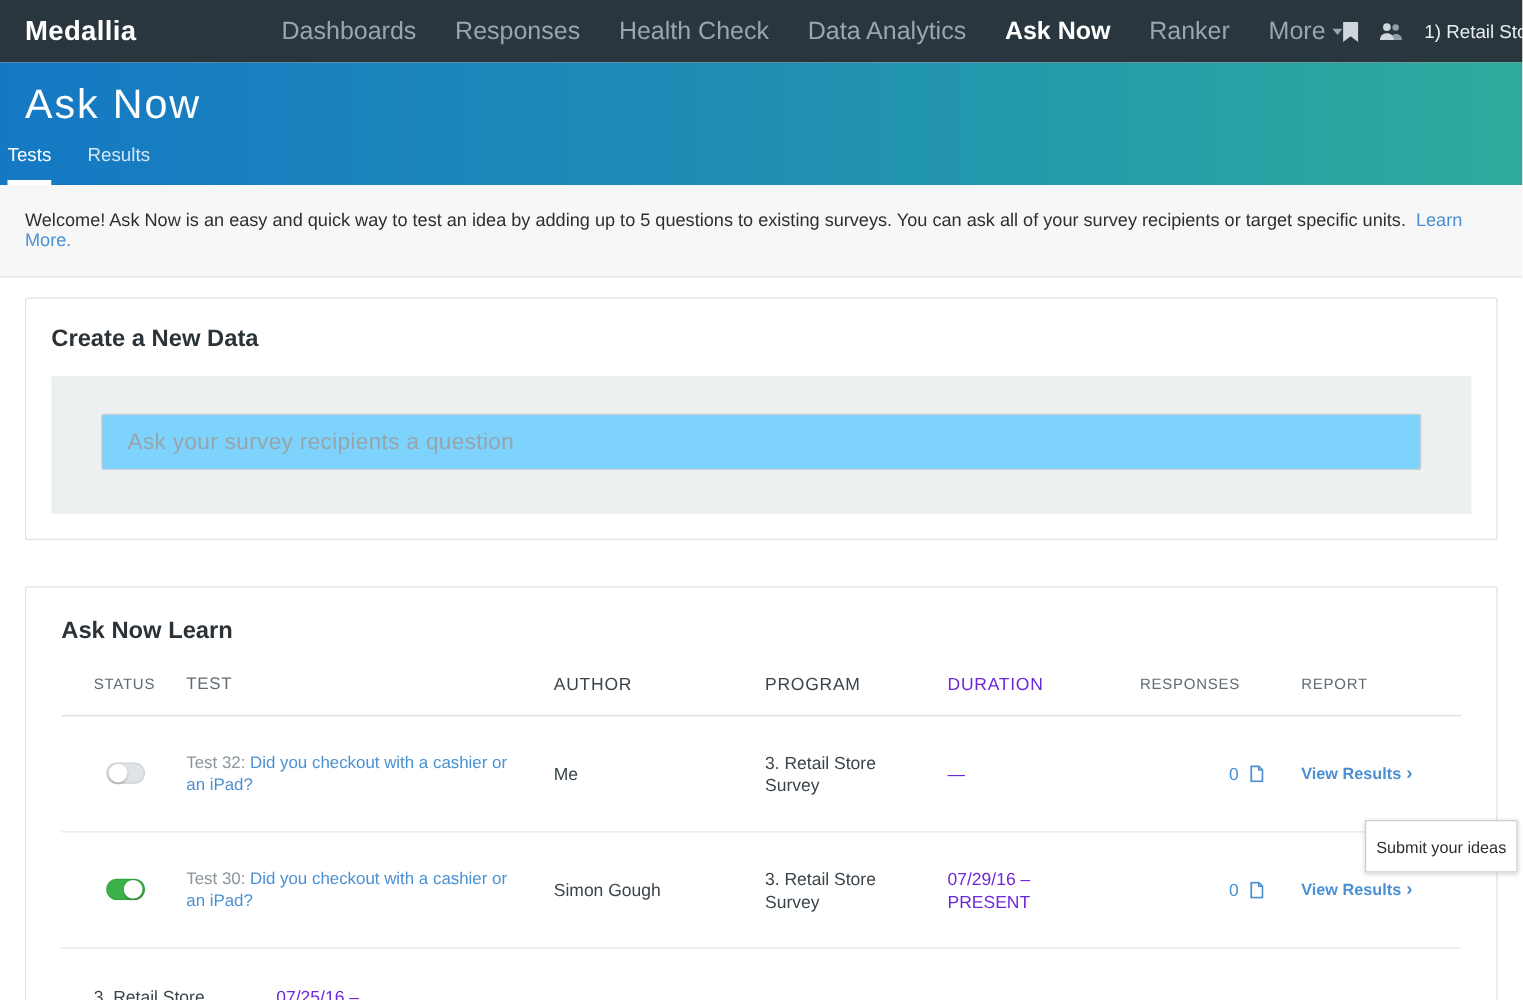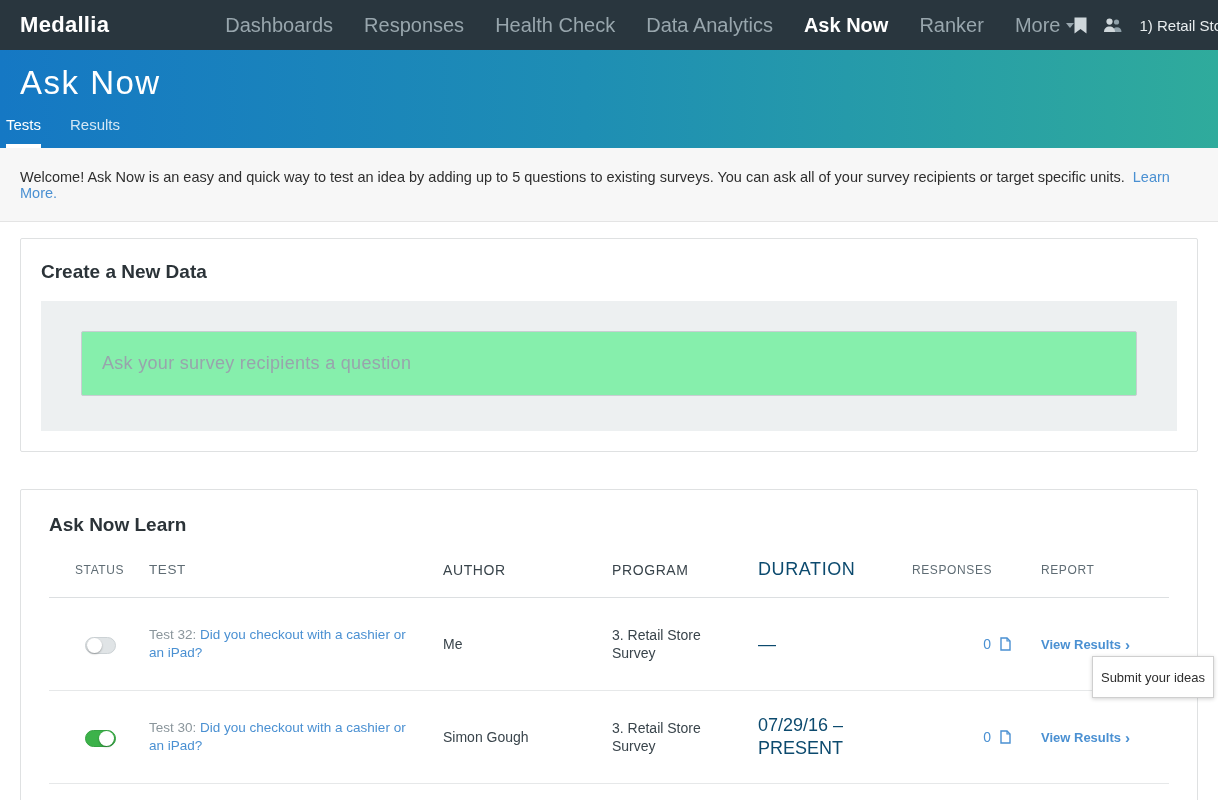--- a/index.html
+++ b/index.html
@@ -28,37 +28,37 @@
   
   .welcome { background:#f7f7f7; border-bottom:1px solid #e4e4e4; padding:21px 20px 20px; font-size:14.5px; color:#2e2e2e; }
   .welcome .learn-more { color:#4a90d2; margin-left:4px; }
 
   
   .card { background:#fff; border:1px solid #dfe1e2; border-radius:2px; margin:0 20px; }
   .card-title { font-size:19px; color:#2b3338; font-weight:bold; }
 
   .card-create { margin-top:16px; padding:22px 20px 20px; }
   .question-panel { margin-top:18px; background:#edf0f1; padding:30px 40px 35px; }
-  .question-input { width:100%; height:65px; border:1px solid #c8ced2; border-radius:2px; background:#86efac; font-family:"Liberation Sans", sans-serif; font-size:18px; color:#42505a; padding:0 20px; outline:none; }
+  .question-input { width:100%; height:45px; border:1px solid #c8ced2; border-radius:2px; background:#7dd3fc; font-family:"Liberation Sans", sans-serif; font-size:18px; color:#42505a; padding:0 20px; outline:none; }
   .question-input::placeholder { color:#98a4ac; letter-spacing:.3px; }
 
   .card-tests { margin-top:37px; padding:24px 28px 60px; min-height:400px; }
 
   
   .thead, .trow { display:flex; align-items:center; padding-left:26px; }
   .thead { margin-top:22px; padding-bottom:16px; border-bottom:1px solid #dcdfe1; }
   .th { font-size:12px; color:#5f6c74; letter-spacing:.6px; }
   .trow { min-height:93px; border-bottom:1px solid #e6e8e9; padding-top:14px; padding-bottom:14px; }
   .trow:last-child { border-bottom:none; }
 
   .col-status { width:74px; }
   .col-test { width:294px; padding-right:24px; font-size:13.5px; line-height:1.35; }
   .col-author { width:169px; padding-right:20px; font-size:14px; color:#39444b; }
   .col-program { width:146px; padding-right:36px; font-size:14px; color:#39444b; line-height:1.3; }
-  .col-duration { width:154px; padding-right:40px; font-size:18px; color:#0c4a6e; line-height:1.3; }
+  .col-duration { width:154px; padding-right:40px; font-size:14px; color:#6d28d9; line-height:1.3; }
   .col-responses { width:129px; display:flex; align-items:center; justify-content:flex-end; padding-right:30px; gap:9px; }
   .col-report { flex:1; }
 
   .test-prefix { color:#8b969c; }
   .test-link { color:#4a90d2; }
   .resp-count { color:#4a90d2; font-size:14px; }
   .resp-icon { display:flex; align-items:center; cursor:pointer; }
   .view-results { color:#4a90d2; font-size:13px; font-weight:bold; display:inline-flex; align-items:center; gap:4px; }
   .vr-arrow { font-size:15px; line-height:1; }
 

